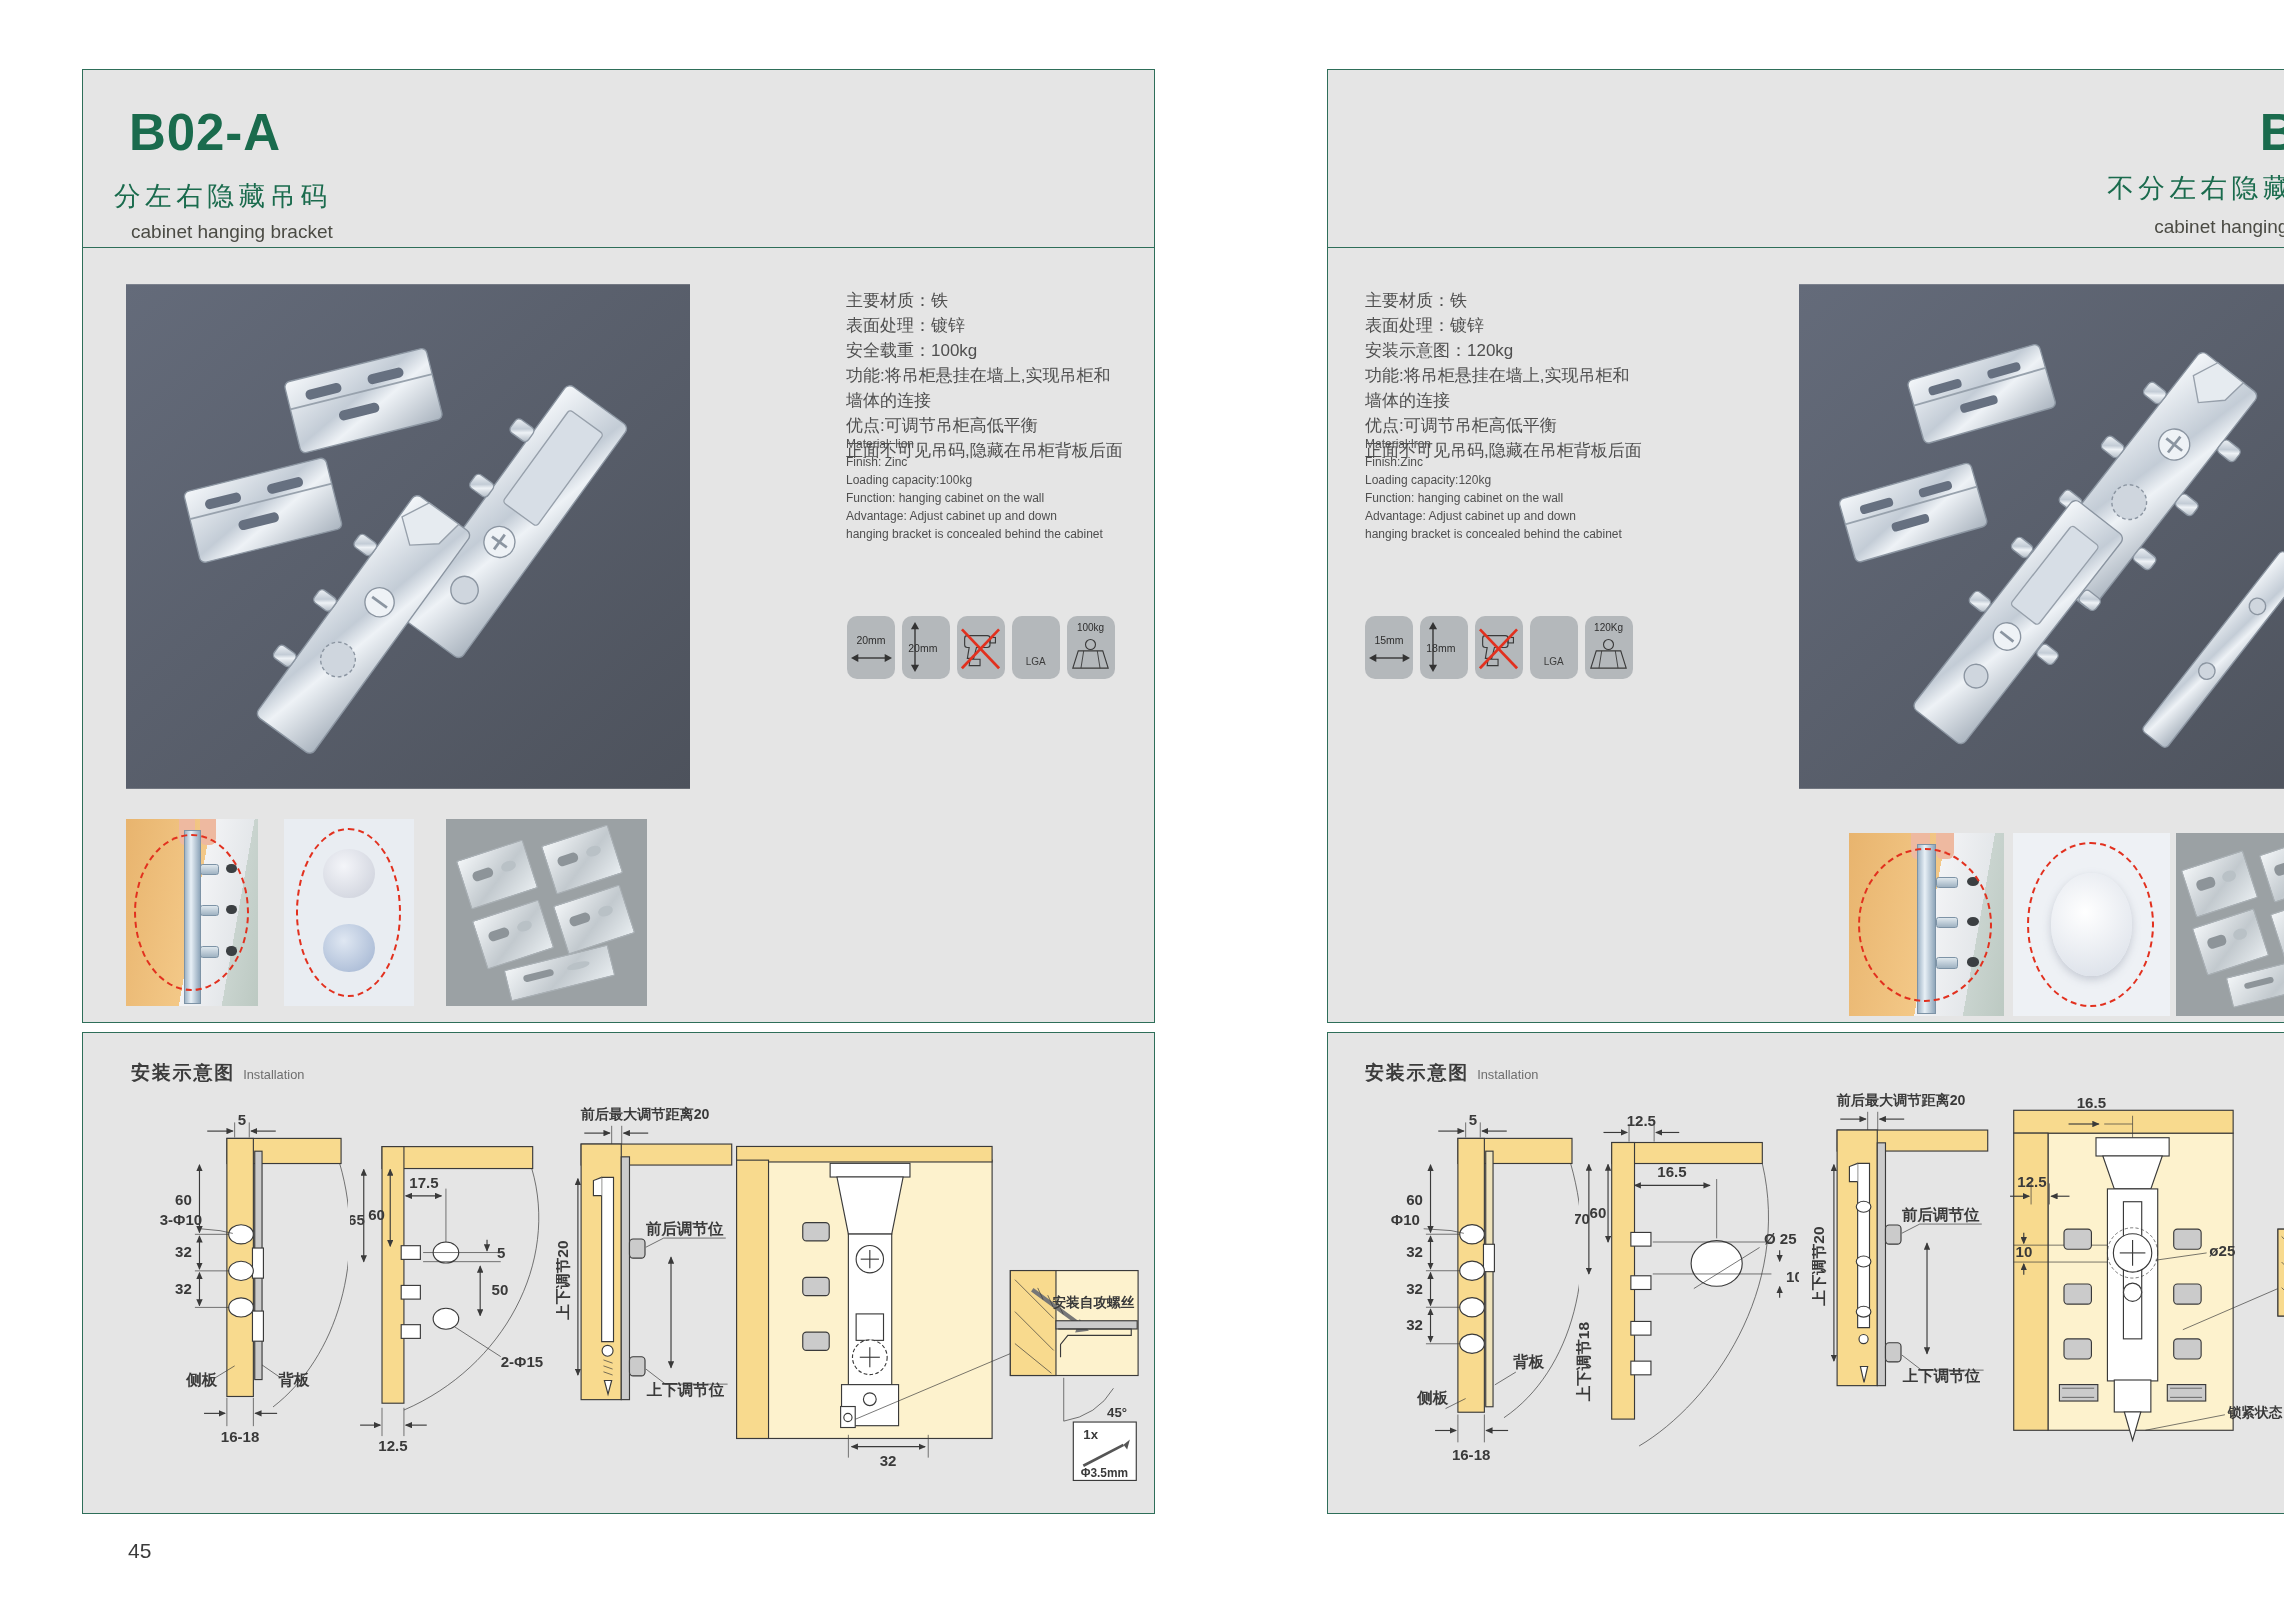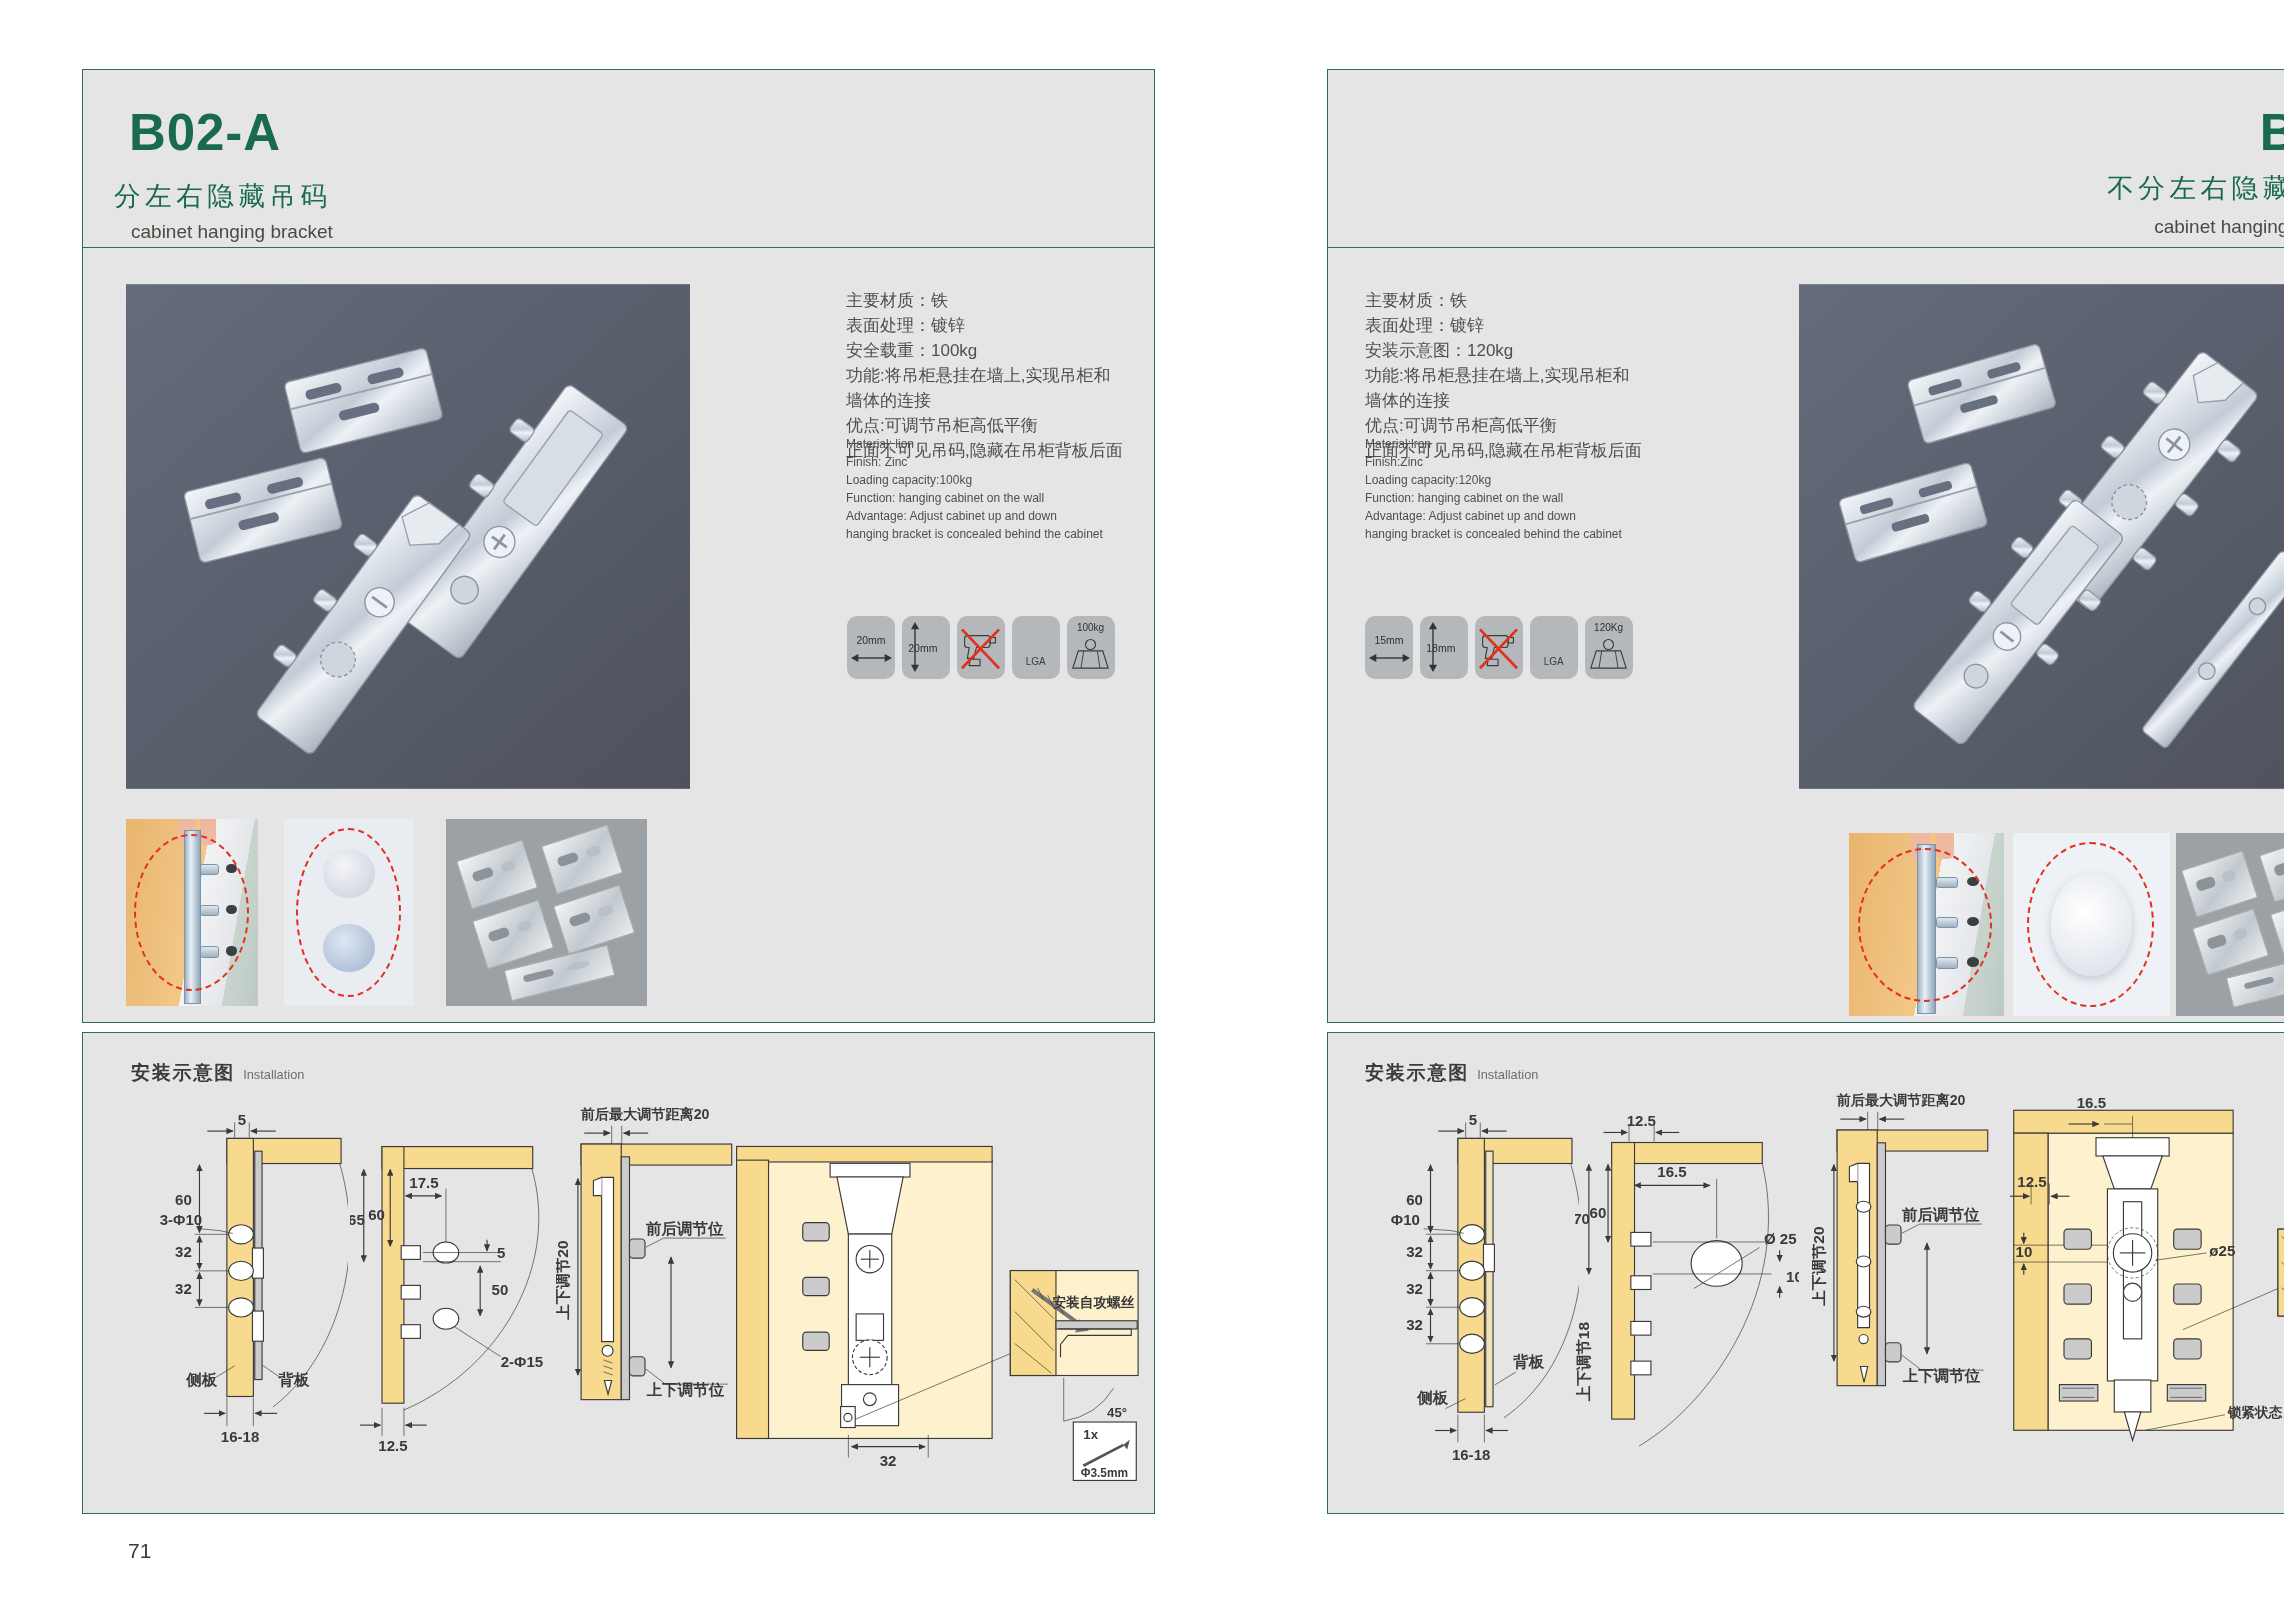--- a/index.html
+++ b/index.html
@@ -364,21 +364,21 @@
     <line x1="757" y1="565" x2="757" y2="660" class="thin"></line>
     <path d="M757,660 Q830,648 866,588" class="thin"></path>
     <text x="852" y="652" class="dnum" style="font-size:29px">45°</text>
     <rect x="778" y="662" width="138" height="128" class="wht"></rect>
     <text x="800" y="700" class="dnum" style="font-size:29px">1x</text>
     <line x1="800" y1="758" x2="888" y2="712" stroke="#555" stroke-width="6"></line>
     <polygon points="888,712 902,700 896,722" fill="#555"></polygon>
     <text x="846" y="782" text-anchor="middle" class="dnum" style="font-size:26px">Φ3.5mm</text>
   </svg>
 </div>
-<div class="pagenum" style="left:128px;top:1539px;">71</div>
+<div class="pagenum" style="left:128px;top:1539px;">45</div>
 
 <div class="box" style="left:1327px;top:69px;width:1071px;height:952px;">
   <div class="hdr-r" style="right:43px;top:33px;width:640px;">
     <span class="code">B03</span>
     <span class="tcn" style="margin-top:8.2px;">不分左右隐藏吊码</span>
     <span class="ten" style="margin-top:10px;">cabinet hanging bracket</span>
   </div>
   <div class="hr" style="top:177px;"></div>
 
   <div class="speccn abs" style="left:37px;top:218px;width:311px;">

